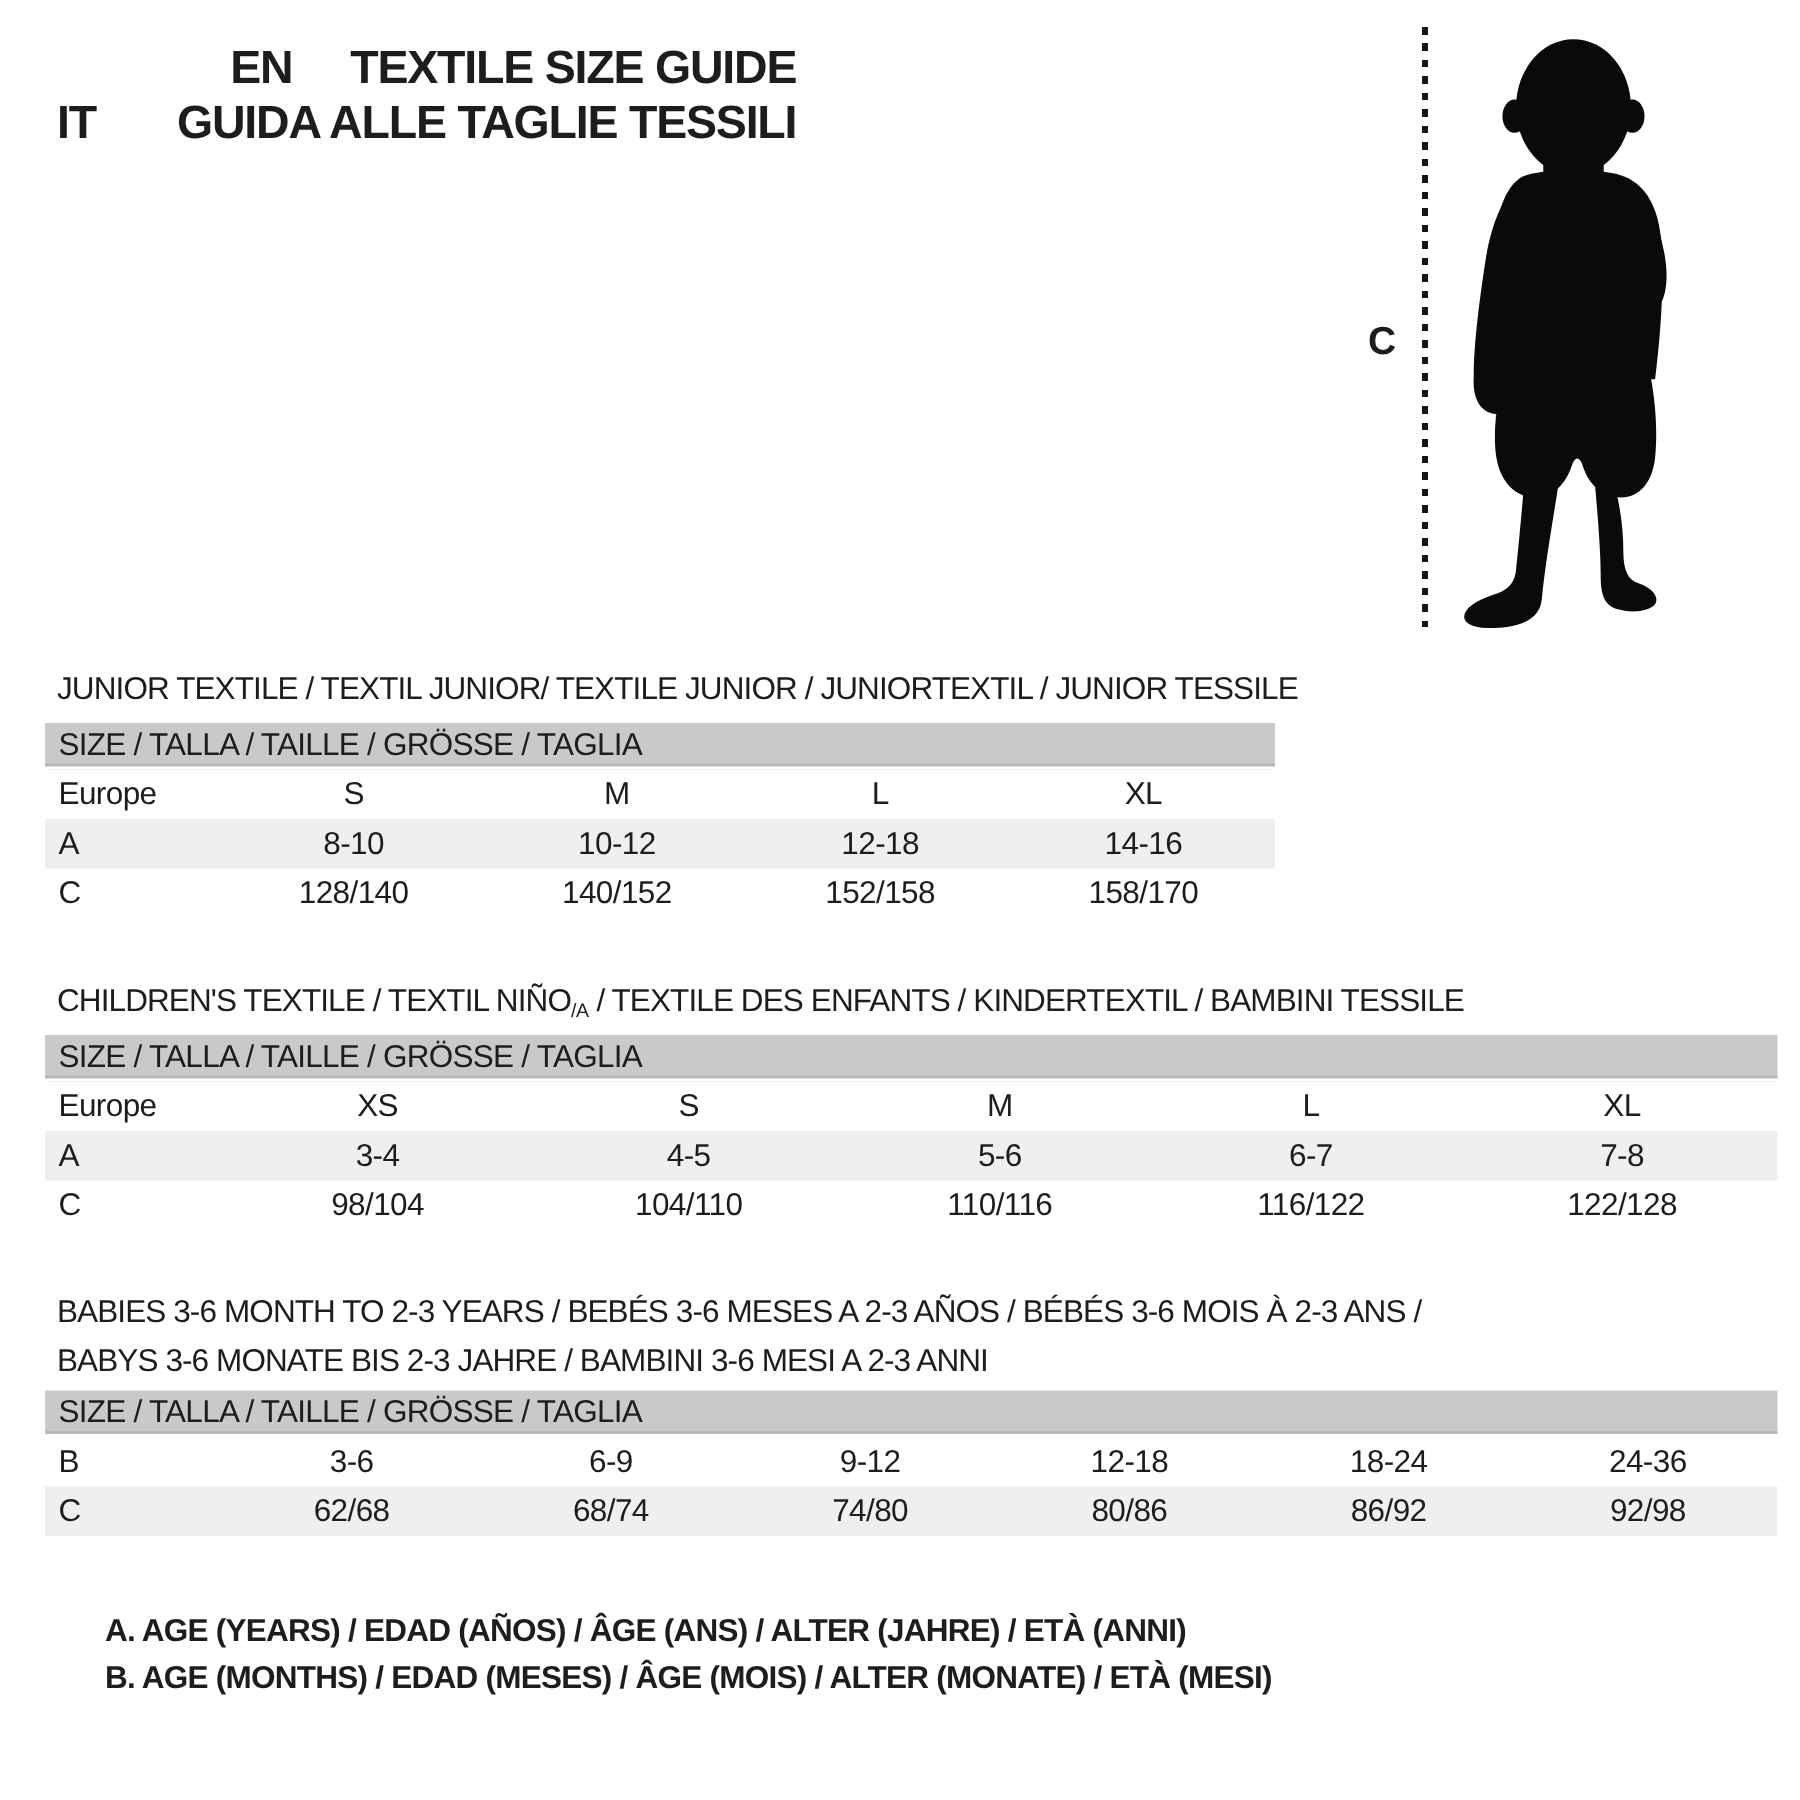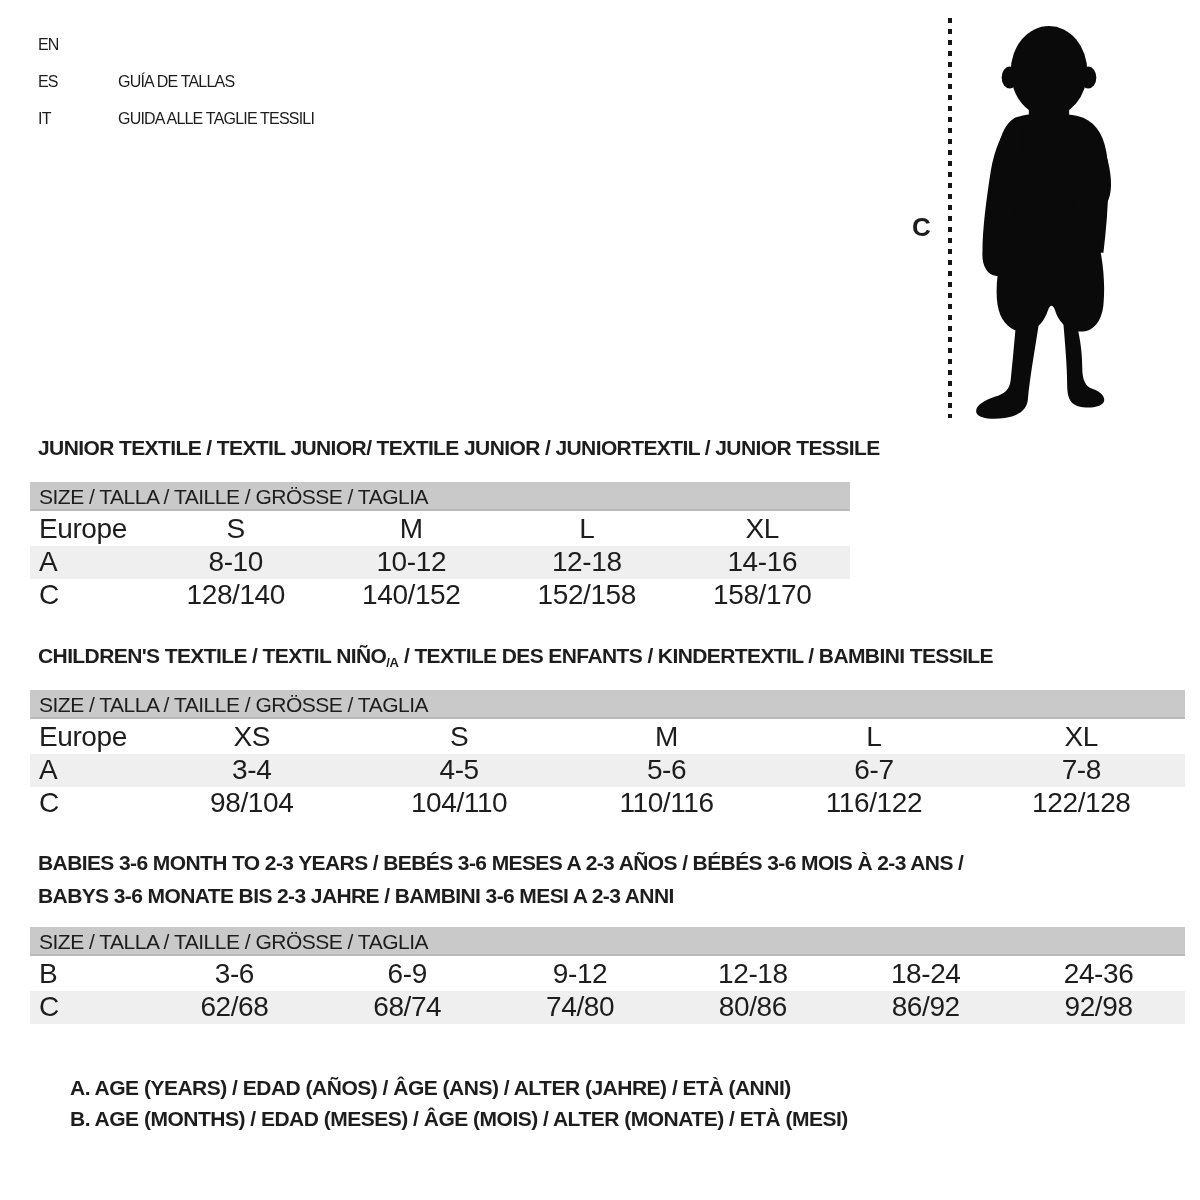--- a/index.html
+++ b/index.html
@@ -2,47 +2,47 @@
 <html><head>
 <meta charset="utf-8">
 <style>
   html,body{margin:0;padding:0;}
   body{
     width:1200px;height:1200px;position:relative;background:#ffffff;
     font-family:"Liberation Sans", sans-serif;color:#1d1d1d;overflow:hidden;
   }
   
   .lang-block{position:absolute;left:38px;top:26px;}
-  .lang-row{display:flex;line-height:37px;font-size:16px;font-weight:400;letter-spacing:-0.8px;}
+  .lang-row{display:flex;line-height:37px;font-size:31px;font-weight:700;letter-spacing:-0.8px;justify-content:flex-end;}
   .lang-code{width:80px;flex:0 0 80px;}
   .lang-label{white-space:nowrap;}
   
   .measure-line{
     position:absolute;left:948px;top:18px;width:4px;height:400px;
     background:repeating-linear-gradient(to bottom,#161616 0 5px,transparent 5px 11px);
   }
   .measure-label{position:absolute;left:912px;top:212px;font-size:26px;font-weight:700;}
   .baby-figure{position:absolute;left:962px;top:13px;width:176px;height:408px;}
   .baby-figure svg{width:100%;height:100%;display:block;}
   
   .section-title{
-    position:absolute;left:38px;font-size:21px;font-weight:700;letter-spacing:-0.6px;
-    white-space:nowrap;line-height:24px;
+    position:absolute;left:38px;font-size:21px;font-weight:400;letter-spacing:-0.6px;
+    white-space:nowrap;line-height:24px;margin-top:12px;
   }
   .section-title .sub{font-size:13px;position:relative;top:4px;letter-spacing:-0.3px;}
   
   .size-table{position:absolute;left:30px;}
   .size-table.w-junior{width:820px;}
   .size-table.w-full{width:1155px;}
   .t-head{
     height:31px;background:#c9c9c9;border-bottom:2px solid #ffffff;
     display:flex;align-items:center;padding-left:9px;box-sizing:border-box;
     font-size:21px;letter-spacing:-0.5px;box-shadow:inset 0 -2px 0 #b9b9b9;text-align:center;
   }
-  .t-row{display:flex;height:33px;font-size:28px;letter-spacing:-0.4px;}
+  .t-row{display:flex;height:33px;align-items:center;font-size:21px;letter-spacing:-0.4px;}
   .t-row.shade{background:#efefef;}
   .t-label{width:118px;flex:0 0 118px;padding-left:9px;box-sizing:border-box;}
   .t-cell{flex:1;text-align:center;}
   
   .legend{position:absolute;left:38px;top:1072px;}
   .legend-line{font-size:21px;font-weight:700;letter-spacing:-0.5px;line-height:31px;white-space:nowrap;margin-left:32px;}
   
   #junior-title{top:436px;}
   #junior-table{top:482px;}
   #children-title{top:644px;}
@@ -50,24 +50,21 @@
   #babies-title{top:846px;}
   #babies-table{top:927px;}
   .two-line{line-height:33px;}
 </style>
 </head>
 <body>
 
 <div class="lang-block">
     <div class="lang-row">
       <span class="lang-code">EN</span>
-    </div>
-    <div class="lang-row">
-      <span class="lang-code">ES</span>
-      <span class="lang-label">GUÍA DE TALLAS</span>
+      <span class="lang-label">TEXTILE SIZE GUIDE</span>
     </div>
     <div class="lang-row">
       <span class="lang-code">IT</span>
       <span class="lang-label">GUIDA ALLE TAGLIE TESSILI</span>
     </div>
   </div>
 
 <div class="measure-line"></div>
 <div class="measure-label">C</div>
 <div class="baby-figure">

